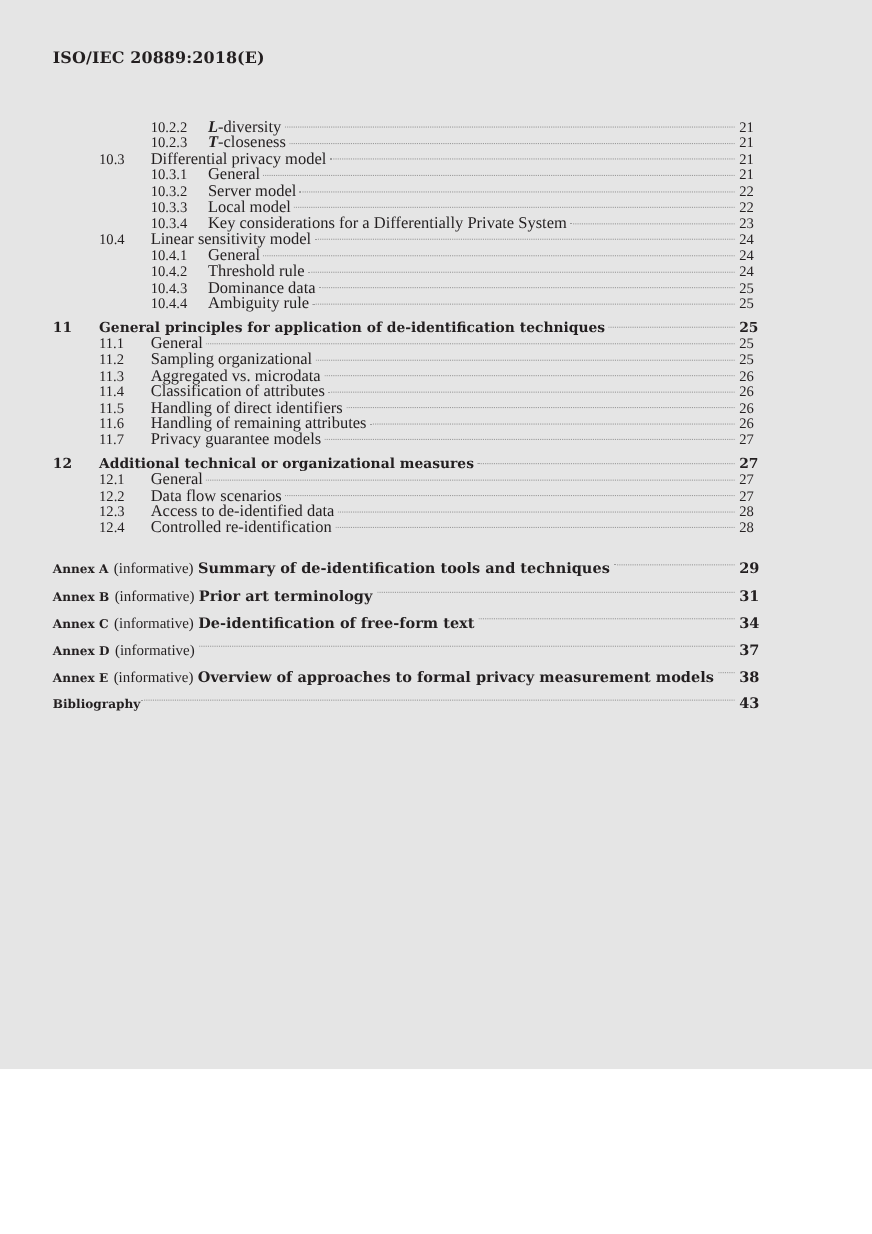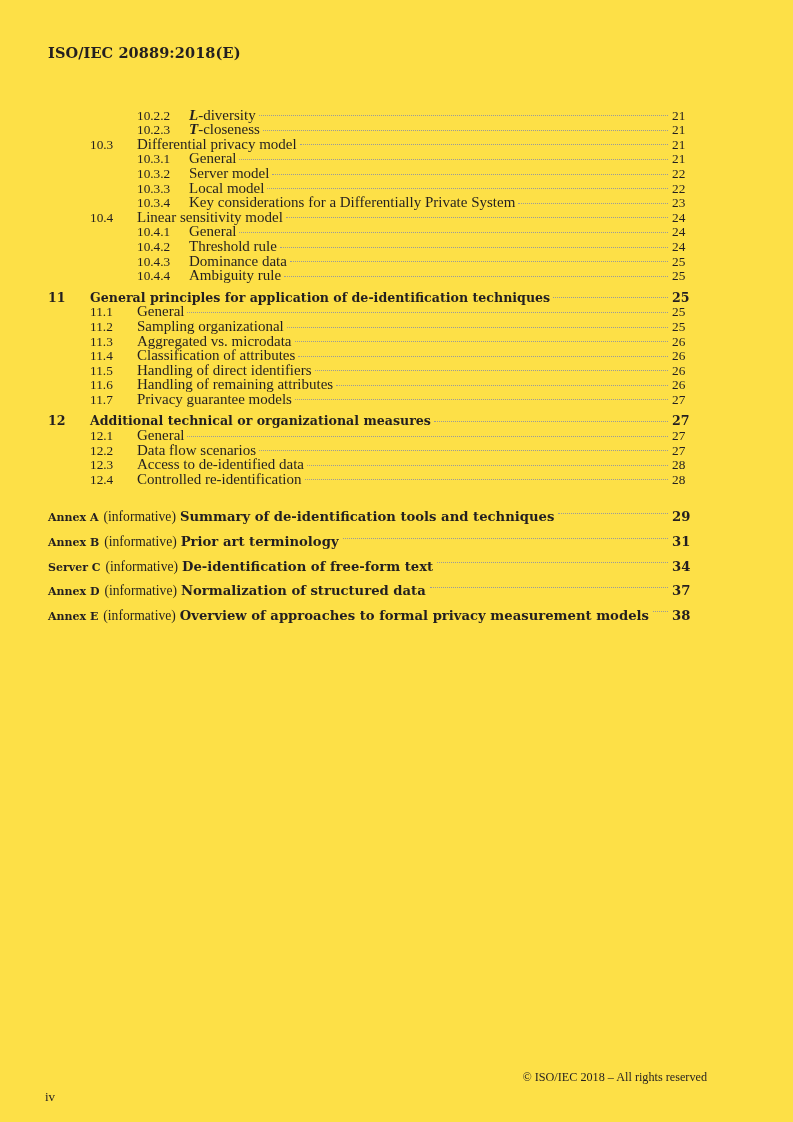--- a/index.html
+++ b/index.html
@@ -3,22 +3,22 @@
 <meta charset="utf-8">
 <style>
   html, body {
     margin: 0;
     padding: 0;
     background: #ffffff;
   }
   .page {
     position: relative;
     width: 793px;
-    height: 1122px;
-    background: #fde047;
+    height: 972px;
+    background: #e5e5e5;
     font-family: "Liberation Serif", serif;
     color: #231f20;
     overflow: hidden;
   }
 
   
   .doc-header {
     position: absolute;
     left: 48px;
     top: 44px;
@@ -323,39 +323,43 @@
           <span class="pg">29</span>
         </div>
         <div class="annex-row">
           <span class="annex-label">Annex B</span>
           <span class="annex-kind">(informative)</span>
           <span class="annex-title">Prior art terminology</span>
           <span class="leader"></span>
           <span class="pg">31</span>
         </div>
         <div class="annex-row">
-          <span class="annex-label">Server C</span>
+          <span class="annex-label">Annex C</span>
           <span class="annex-kind">(informative)</span>
           <span class="annex-title">De-identification of free-form text</span>
           <span class="leader"></span>
           <span class="pg">34</span>
         </div>
         <div class="annex-row">
           <span class="annex-label">Annex D</span>
           <span class="annex-kind">(informative)</span>
-          <span class="annex-title">Normalization of structured data</span>
           <span class="leader"></span>
           <span class="pg">37</span>
         </div>
         <div class="annex-row">
           <span class="annex-label">Annex E</span>
           <span class="annex-kind">(informative)</span>
           <span class="annex-title">Overview of approaches to formal privacy measurement models</span>
           <span class="leader"></span>
           <span class="pg">38</span>
+        </div>
+        <div class="annex-row">
+          <span class="annex-label">Bibliography</span>
+          <span class="leader"></span>
+          <span class="pg">43</span>
         </div>
       </div>
   </div>
 
   <div class="footer-left">iv</div>
 
   <div class="footer-right">© ISO/IEC 2018 – All rights reserved</div>
 
 </div>
 

